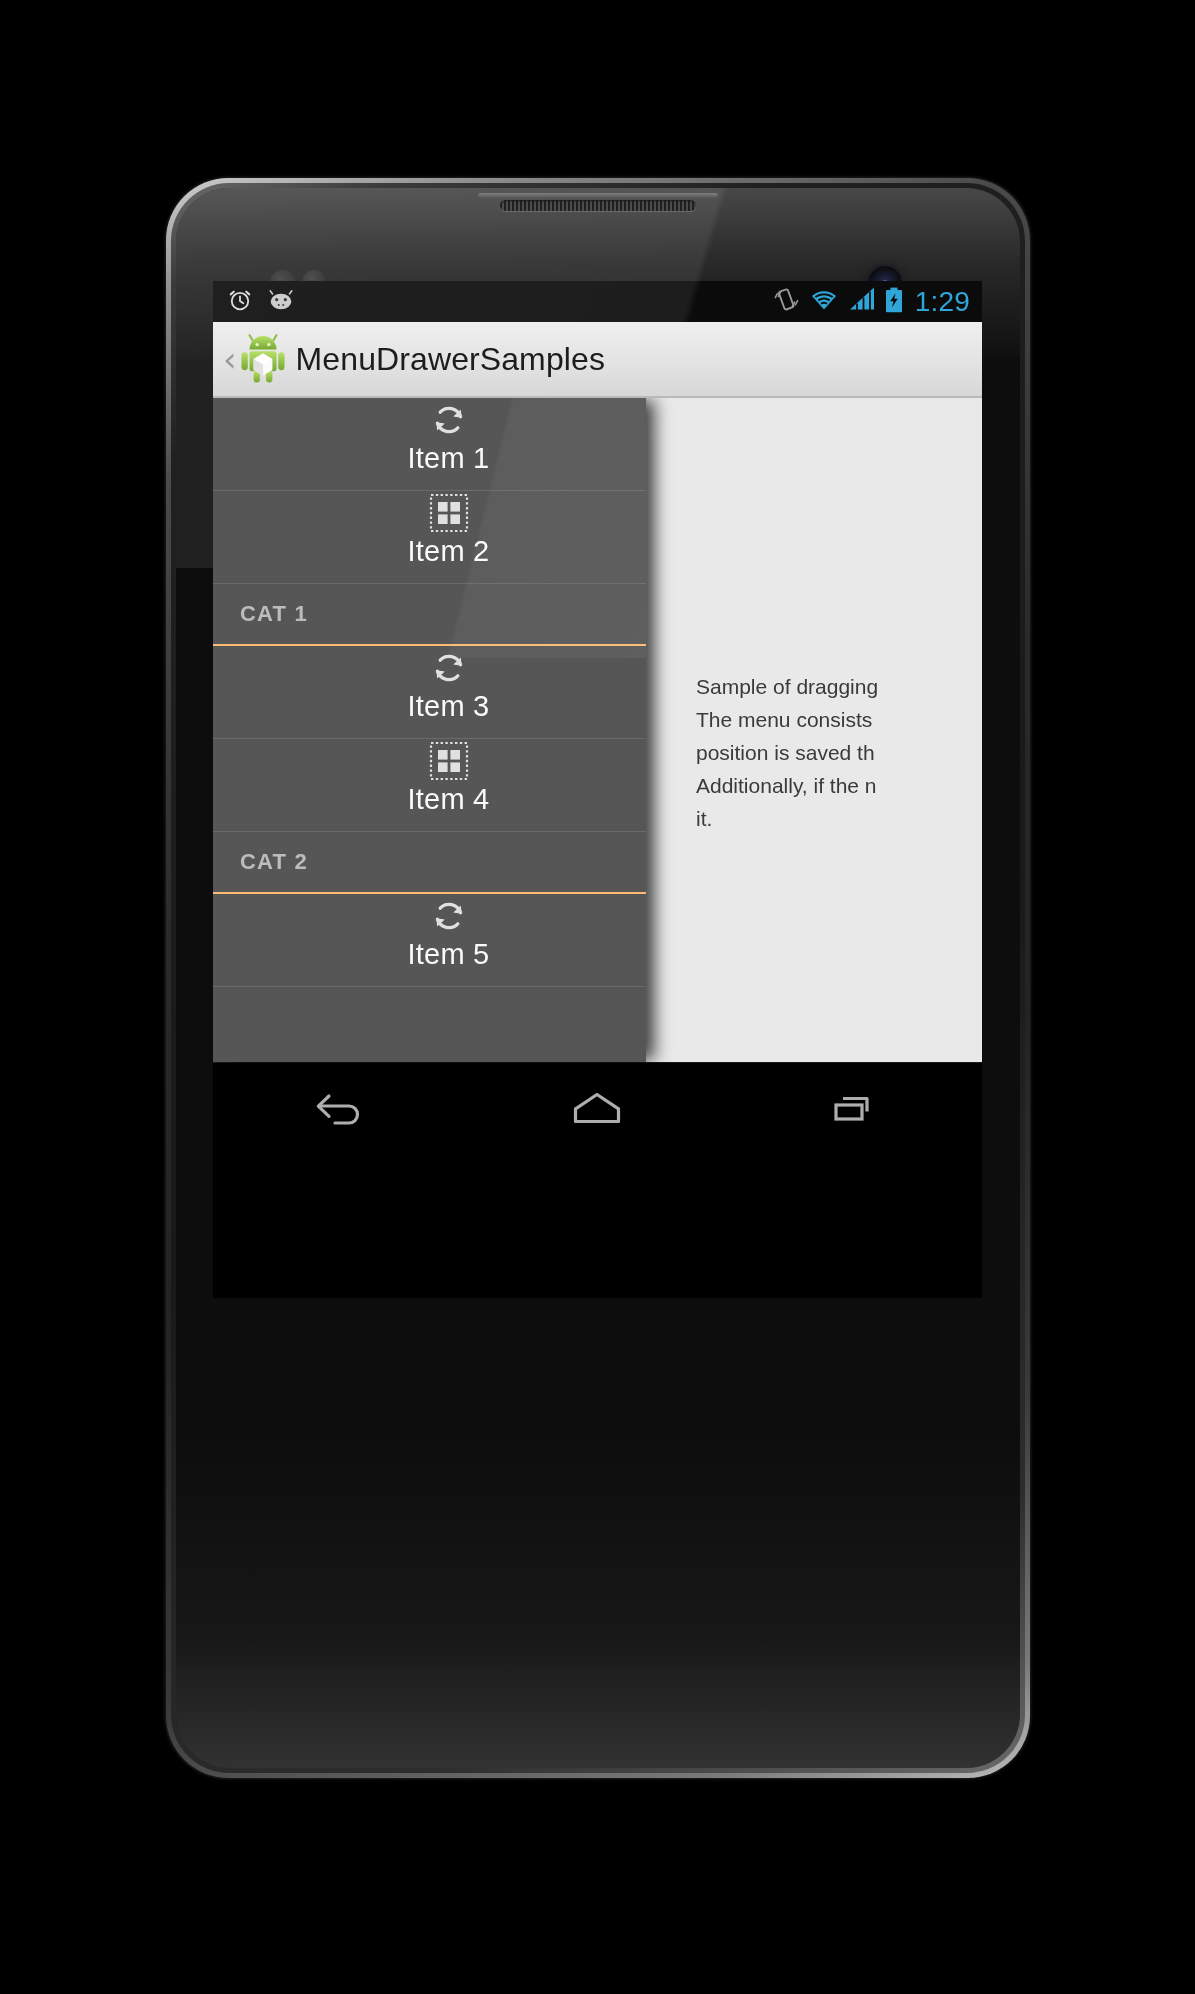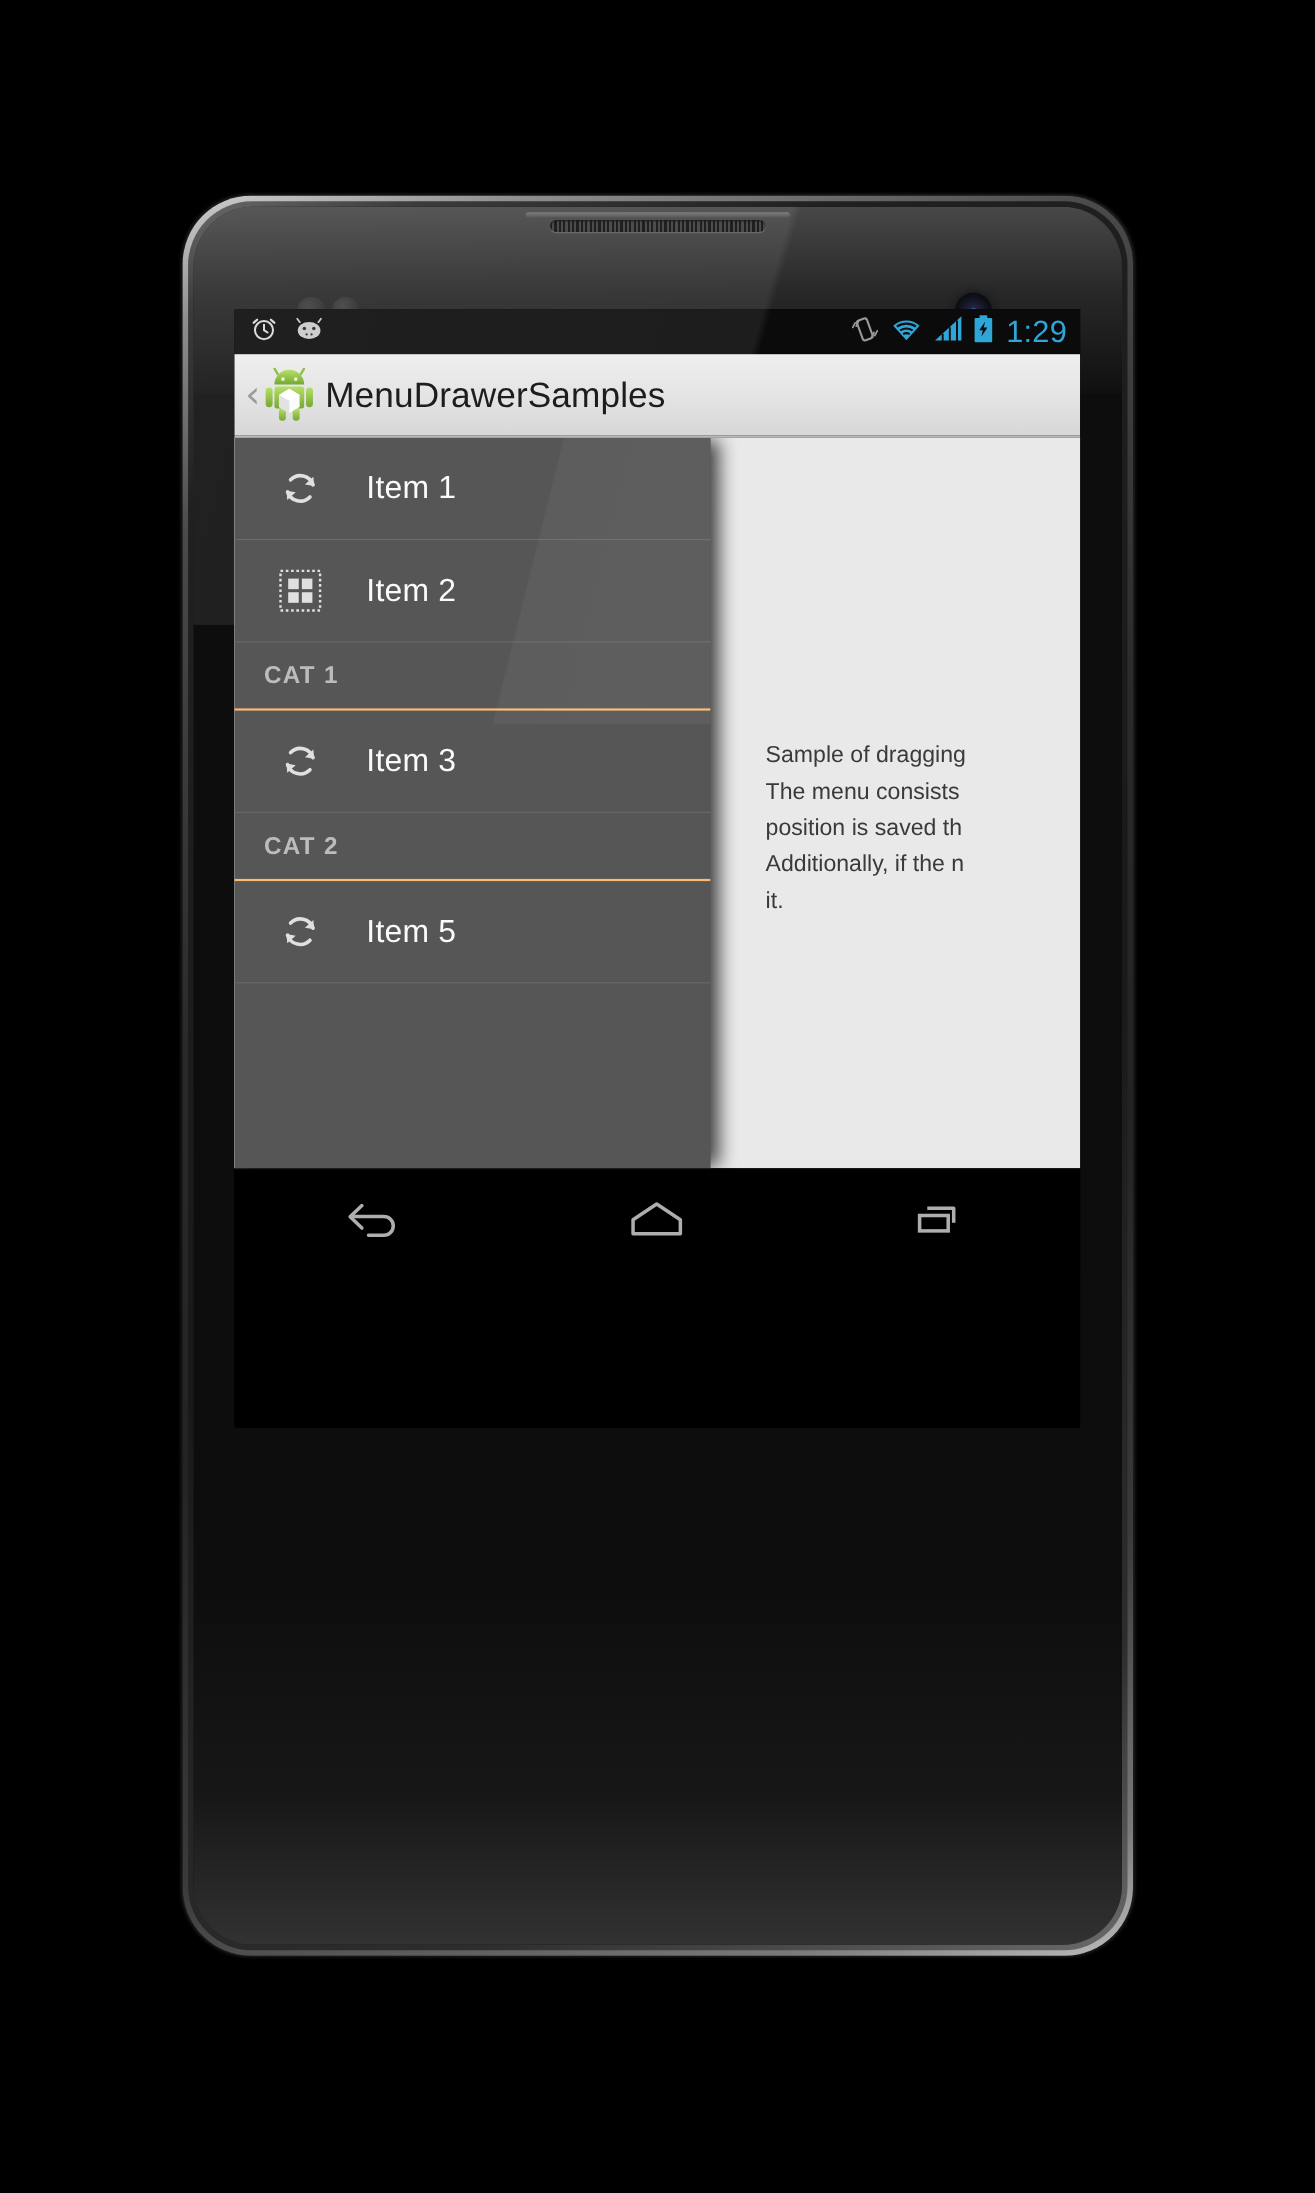--- a/index.html
+++ b/index.html
@@ -221,20 +221,21 @@
     pointer-events: none;
     z-index: 9;
   }
   .menu-item {
     position: relative;
     height: 93px;
     display: flex;
     align-items: center;
     border-bottom: 1px solid #6a6a6a;
     box-sizing: border-box;
+    flex-direction: column;
   }
   .mi-icon {
     width: 44px; height: 44px;
     margin-left: 38px;
     flex: none;
     display: flex; align-items: center; justify-content: center;
   }
   .mi-label {
     margin-left: 38px;
     color: #fafafa;
@@ -435,20 +436,32 @@
               <svg width="40" height="40" viewBox="0 0 40 40">
                 <path d="M31.6 16.8a12.2 12.2 0 0 0-20.4-4.6" fill="none" stroke="#e0e0e0" stroke-width="3.3" stroke-linecap="round"></path>
                 <path d="M31.9 9.4l.6 8.4-8.3-1.4Z" fill="#e0e0e0"></path>
                 <path d="M8.4 23.2a12.2 12.2 0 0 0 20.4 4.6" fill="none" stroke="#e0e0e0" stroke-width="3.3" stroke-linecap="round"></path>
                 <path d="M8.1 30.6l-.6-8.4 8.3 1.4Z" fill="#e0e0e0"></path>
               </svg>
             </span>
             <span class="mi-label">Item 3</span>
           </div>
 
+          <div class="menu-item">
+            <span class="mi-icon">
+              <svg width="40" height="40" viewBox="0 0 40 40">
+                <rect x="2" y="2" width="36" height="36" fill="none" stroke="#e0e0e0" stroke-width="2.2" stroke-dasharray="2.4 2.4"></rect>
+                <rect x="9" y="9" width="9.6" height="9.6" fill="#e0e0e0"></rect>
+                <rect x="21.4" y="9" width="9.6" height="9.6" fill="#e0e0e0"></rect>
+                <rect x="9" y="21.4" width="9.6" height="9.6" fill="#e0e0e0"></rect>
+                <rect x="21.4" y="21.4" width="9.6" height="9.6" fill="#e0e0e0"></rect>
+              </svg>
+            </span>
+            <span class="mi-label">Item 4</span>
+          </div>
 
           <div class="cat-header">
             <span class="cat-label">CAT 2</span>
           </div>
 
           <div class="menu-item">
             <span class="mi-icon">
               <svg width="40" height="40" viewBox="0 0 40 40">
                 <path d="M31.6 16.8a12.2 12.2 0 0 0-20.4-4.6" fill="none" stroke="#e0e0e0" stroke-width="3.3" stroke-linecap="round"></path>
                 <path d="M31.9 9.4l.6 8.4-8.3-1.4Z" fill="#e0e0e0"></path>

